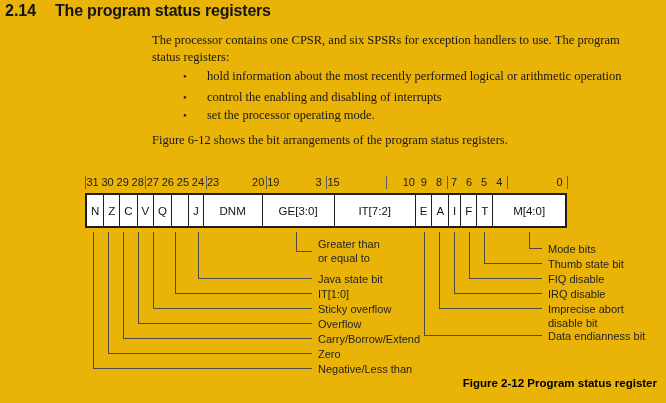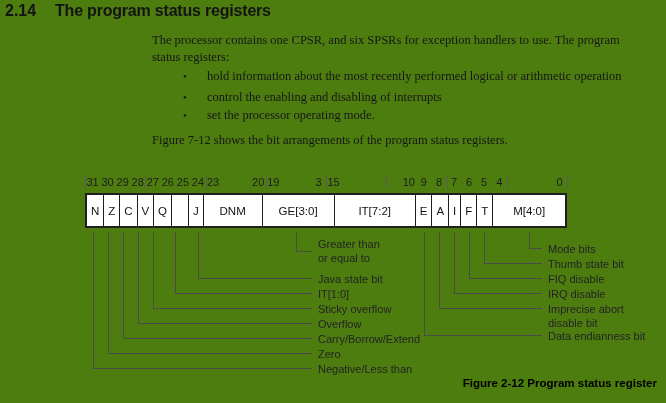--- a/index.html
+++ b/index.html
@@ -1,16 +1,16 @@
 <!DOCTYPE html>
 <html><head>
 <meta charset="utf-8">
 <style>
   html,body{margin:0;padding:0;background:#fff;}
-  .page{position:relative;width:666px;height:403px;background:#4d7c0f;overflow:hidden;
+  .page{position:relative;width:666px;height:403px;background:#eab308;overflow:hidden;
         font-family:"Liberation Sans",sans-serif;}
   .h-num{position:absolute;left:5px;top:2px;font:bold 16px "Liberation Sans",sans-serif;color:#141414;}
   .h-title{position:absolute;left:55px;top:2px;font:bold 16px "Liberation Sans",sans-serif;color:#141414;letter-spacing:-0.2px;}
   .body{position:absolute;font:12.5px/16px "Liberation Serif",serif;color:#171717;white-space:nowrap;}
   .l1{left:152px;top:32px;}
   .l2{left:152px;top:49px;}
   .fig-intro{left:152px;top:132px;}
   .bullet{position:absolute;left:183px;white-space:nowrap;font:12.5px/16px "Liberation Serif",serif;color:#171717;}
   .dot{display:inline-block;width:24px;font-size:11px;vertical-align:top;}
   #diagram{position:absolute;left:0;top:12px;width:528px;height:403px;pointer-events:none;}
@@ -37,21 +37,21 @@
   <div class="bullet" style="top:68px">
     <span class="dot">•</span><span class="btxt">hold information about the most recently performed logical or arithmetic operation</span>
   </div>
   <div class="bullet" style="top:107px">
     <span class="dot">•</span><span class="btxt">set the processor operating mode.</span>
   </div>
   <div class="bullet" style="top:89px">
     <span class="dot">•</span><span class="btxt">control the enabling and disabling of interrupts</span>
   </div>
 
-  <div class="body fig-intro">Figure 7-12 shows the bit arrangements of the program status registers.</div>
+  <div class="body fig-intro">Figure 6-12 shows the bit arrangements of the program status registers.</div>
 
   <div id="diagram">
       <div class="bitnum" style="left: 92.5312px; top: 163px;">31</div>
       <div class="bitnum" style="left: 107.594px; top: 163px;">30</div>
       <div class="bitnum" style="left: 122.656px; top: 163px;">29</div>
       <div class="bitnum" style="left: 137.719px; top: 163px;">28</div>
       <div class="bitnum" style="left: 152.781px; top: 163px;">27</div>
       <div class="bitnum" style="left: 167.844px; top: 163px;">26</div>
       <div class="bitnum" style="left: 182.906px; top: 163px;">25</div>
       <div class="bitnum" style="left: 197.969px; top: 163px;">24</div>

